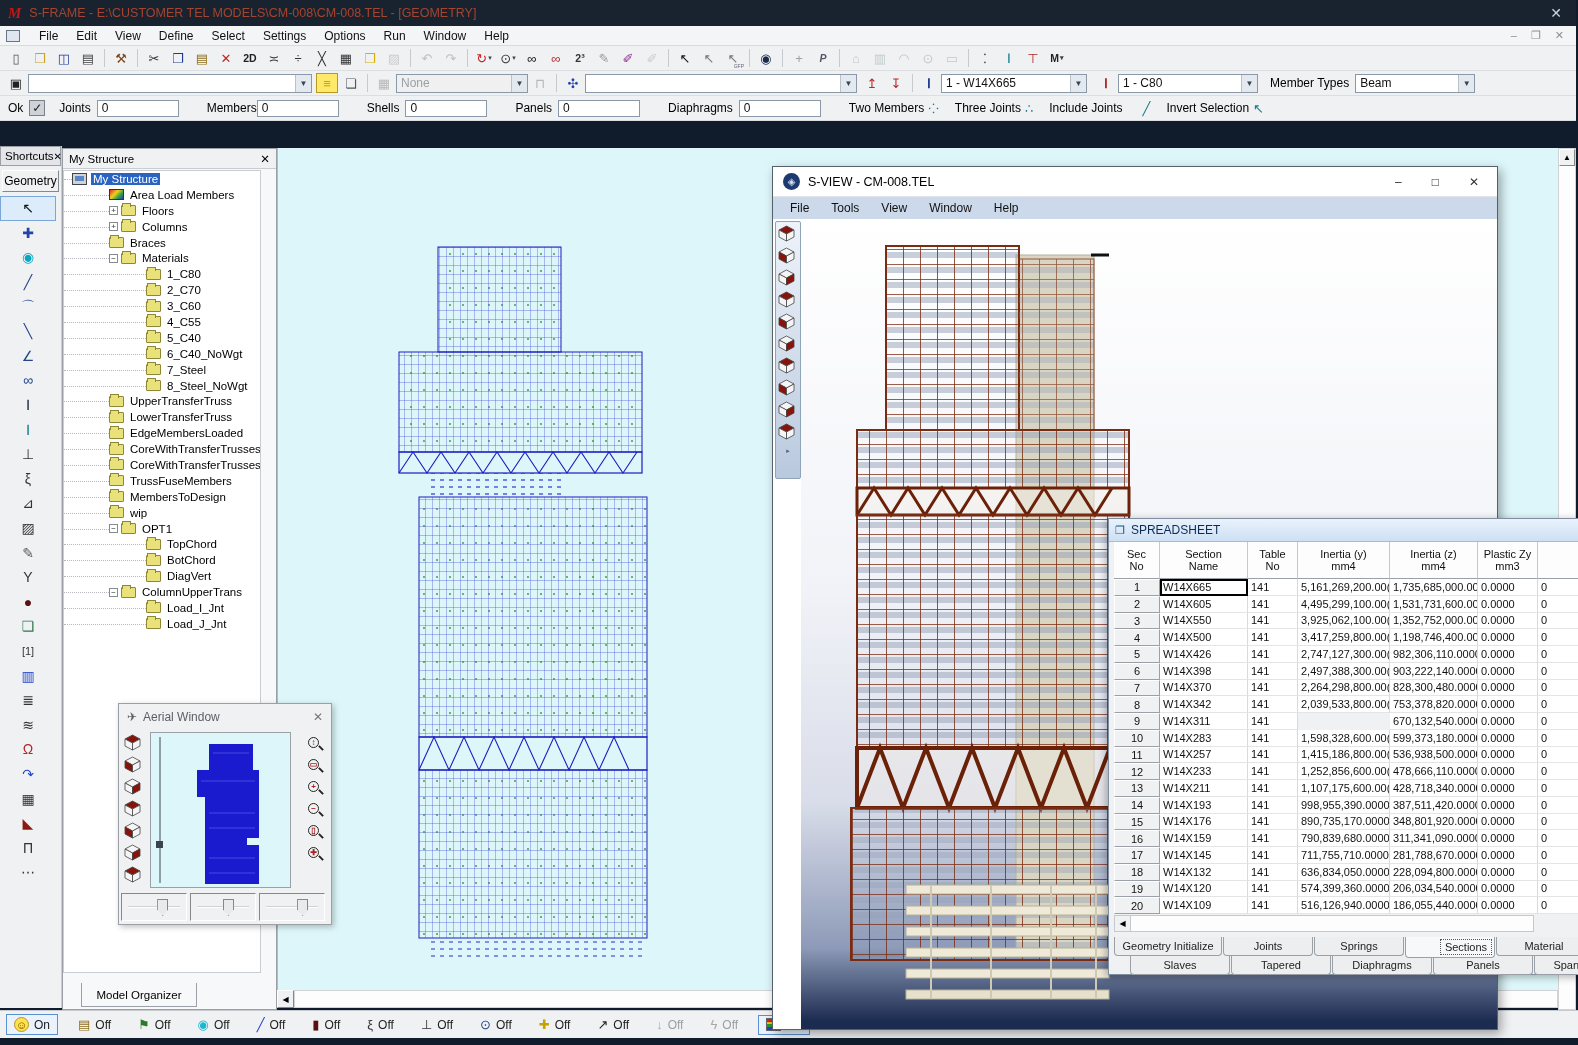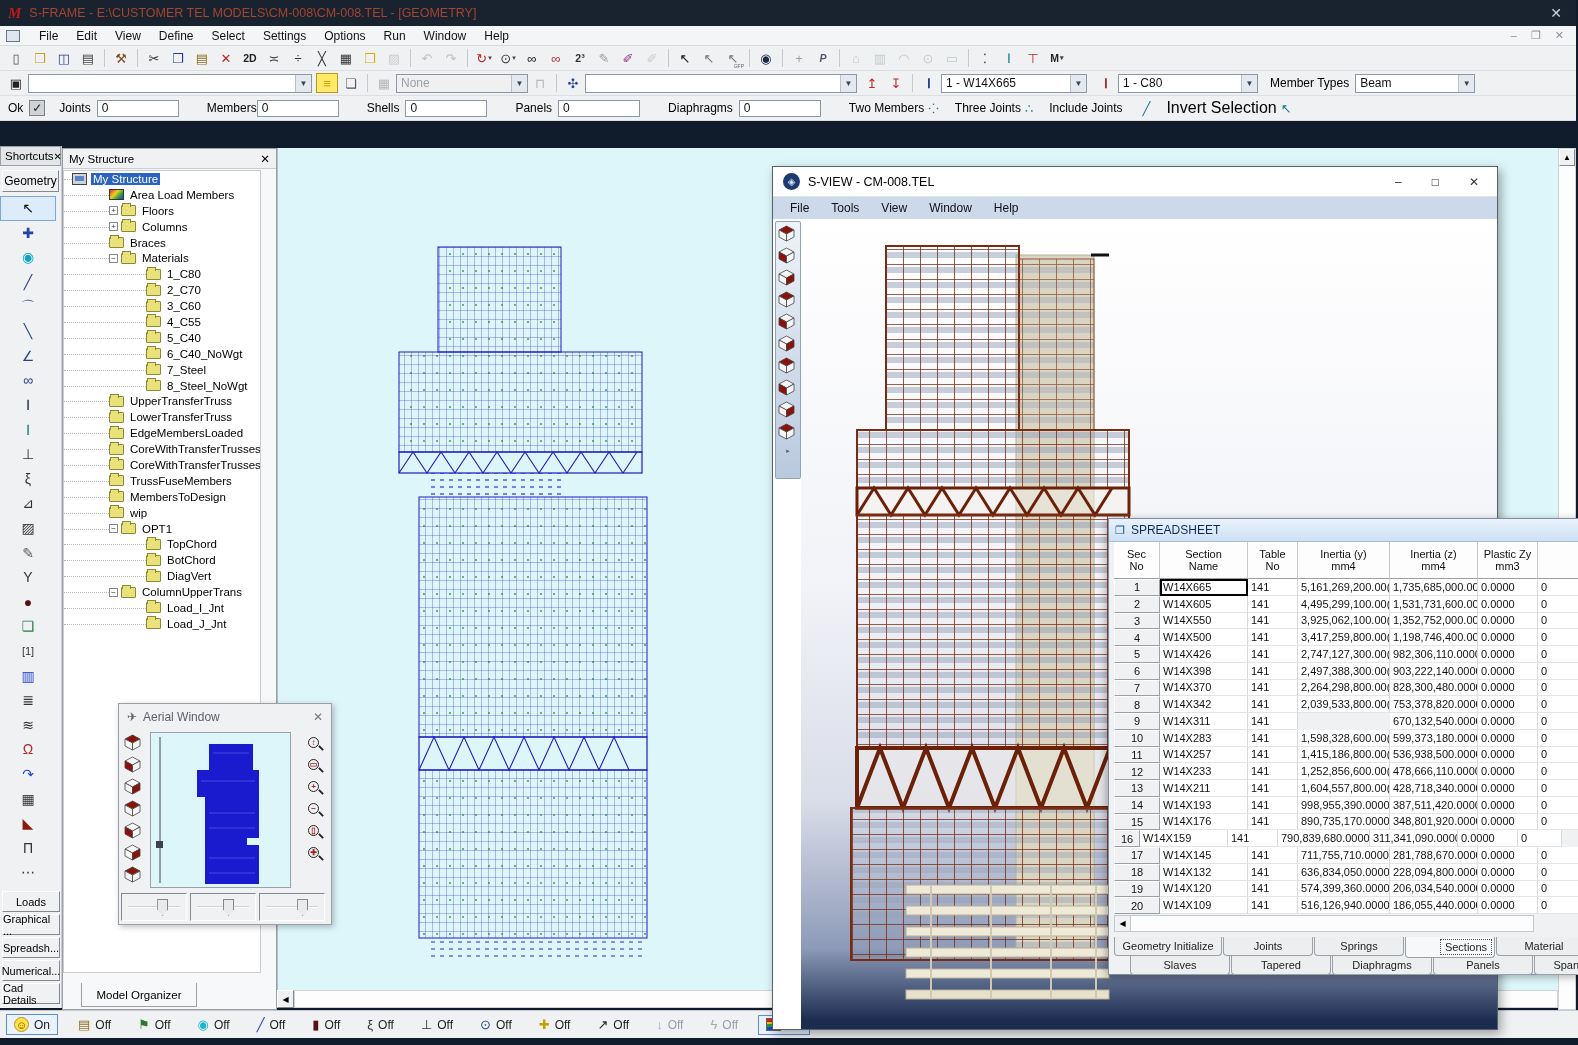--- a/index.html
+++ b/index.html
@@ -266,21 +266,21 @@
       <span style="font-size: 12px; margin-right: 6px;">Diaphragms</span>
       <span class="field" style="margin-right: 28px;">0</span>
     </span>
   <span id="selbar-tools" style="display:flex;align-items:center">
       <span style="font-size: 12px; margin-right: 4px;">Two Members</span>
       <span style="font-size: 13px; color: rgb(26, 122, 138); margin-right: 16px;">⁘</span>
       <span style="font-size: 12px; margin-right: 4px;">Three Joints</span>
       <span style="font-size: 13px; color: rgb(26, 122, 138); margin-right: 16px;">∴</span>
       <span style="font-size: 12px; margin-right: 20px;">Include Joints</span>
       <span style="font-size: 13px; color: rgb(26, 122, 138); margin-right: 16px;">╱</span>
-      <span style="font-size: 16px; margin-right: 4px;">Invert Selection</span>
+      <span style="font-size: 12px; margin-right: 4px;">Invert Selection</span>
       <span style="font-size: 13px; color: rgb(26, 122, 138); margin-right: 16px;">↖</span>
     </span>
 </div>
 
 <div id="canvas" class="abs">
   <svg width="1281" height="842">
     <defs>
       <pattern id="bluegrid" width="7" height="9" patternUnits="userSpaceOnUse">
         <path d="M0 0H7M0 0V9" stroke="#2323cb" stroke-width="0.65" opacity="0.9"></path>
       </pattern>
@@ -347,27 +347,20 @@
       <div class="sicon" style="color: rgb(34, 68, 204);">▥</div>
       <div class="sicon" style="color: rgb(51, 51, 51);">≣</div>
       <div class="sicon" style="color: rgb(51, 51, 51);">≋</div>
       <div class="sicon" style="color: rgb(176, 37, 37);">Ω</div>
       <div class="sicon" style="color: rgb(34, 68, 204);">↷</div>
       <div class="sicon" style="color: rgb(51, 51, 51);">▦</div>
       <div class="sicon" style="color: rgb(138, 26, 16);">◣</div>
       <div class="sicon" style="color: rgb(51, 51, 51);">Π</div>
       <div class="sicon" style="color: rgb(51, 51, 51);">⋯</div>
     </div>
-  <div class="sbtnstack" id="shortcut-buttons">
-      <div class="b raised">Loads</div>
-      <div class="b raised">Graphical ...</div>
-      <div class="b raised">Spreadsh...</div>
-      <div class="b raised">Numerical...</div>
-      <div class="b raised">Cad Details</div>
-    </div>
 </div>
 
 <div id="treepanel" class="abs">
   <div class="hdr">
     <span>My Structure</span>
     <span class="x">✕</span>
   </div>
   <div id="treebody">
       <div class="trow">
         <span style="flex: 0 0 auto; width: 8px; border-top: 1px dotted rgb(181, 185, 189); height: 1px; margin-top: 1px;"></span>
@@ -885,21 +878,21 @@
         <div class="scell" style="width: 50px;">141</div>
         <div class="scell" style="width: 92px;">1,252,856,600.00(</div>
         <div class="scell" style="width: 88px;">478,666,110.0000</div>
         <div class="scell" style="width: 60px;">0.0000</div>
         <div class="scell" style="width: 44px;">0</div>
       </div>
       <div class="srow">
         <div class="scell rn" style="width: 46px;">13</div>
         <div class="scell" style="width: 88px;">W14X211</div>
         <div class="scell" style="width: 50px;">141</div>
-        <div class="scell" style="width: 92px;">1,604,557,800.00(</div>
+        <div class="scell" style="width: 92px;">1,107,175,600.00(</div>
         <div class="scell" style="width: 88px;">428,718,340.0000</div>
         <div class="scell" style="width: 60px;">0.0000</div>
         <div class="scell" style="width: 44px;">0</div>
       </div>
       <div class="srow">
         <div class="scell rn" style="width: 46px;">14</div>
         <div class="scell" style="width: 88px;">W14X193</div>
         <div class="scell" style="width: 50px;">141</div>
         <div class="scell" style="width: 92px;">998,955,390.0000</div>
         <div class="scell" style="width: 88px;">387,511,420.0000</div>
@@ -909,21 +902,21 @@
       <div class="srow">
         <div class="scell rn" style="width: 46px;">15</div>
         <div class="scell" style="width: 88px;">W14X176</div>
         <div class="scell" style="width: 50px;">141</div>
         <div class="scell" style="width: 92px;">890,735,170.0000</div>
         <div class="scell" style="width: 88px;">348,801,920.0000</div>
         <div class="scell" style="width: 60px;">0.0000</div>
         <div class="scell" style="width: 44px;">0</div>
       </div>
       <div class="srow">
-        <div class="scell rn" style="width: 26px; text-align: right;">16</div>
+        <div class="scell rn" style="width: 46px; text-align: right;">16</div>
         <div class="scell" style="width: 88px;">W14X159</div>
         <div class="scell" style="width: 50px;">141</div>
         <div class="scell" style="width: 92px;">790,839,680.0000</div>
         <div class="scell" style="width: 88px;">311,341,090.0000</div>
         <div class="scell" style="width: 60px;">0.0000</div>
         <div class="scell" style="width: 44px;">0</div>
       </div>
       <div class="srow">
         <div class="scell rn" style="width: 46px;">17</div>
         <div class="scell" style="width: 88px;">W14X145</div>

